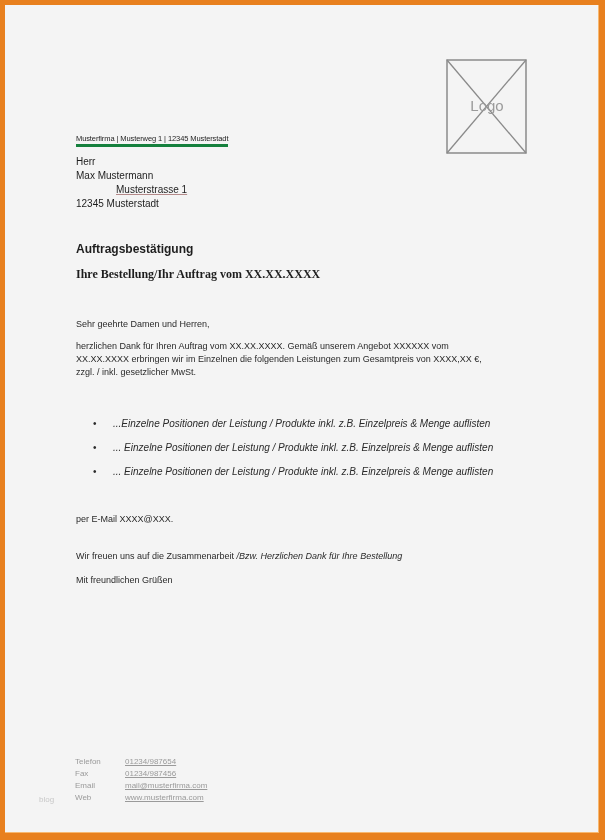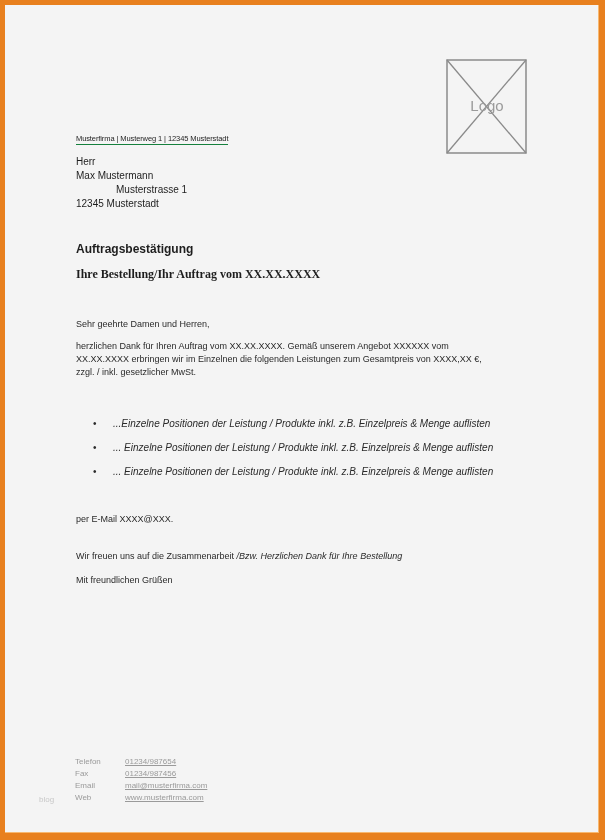--- a/index.html
+++ b/index.html
@@ -19,26 +19,26 @@
     border-bottom: 1px solid #f7b870;
   }
   .abs { position: absolute; }
   .logo-box {
     left: 441px; top: 54px; width: 82px; height: 97px;
   }
   .logo-box svg { display: block; }
   .sender-line {
     left: 71px; top: 129px;
     font-size: 7.5px; letter-spacing: -0.1px;
-    border-bottom: 1px solid #15803d;
+    border-bottom: 3px solid #15803d;
     padding-bottom: 1px;
     white-space: nowrap;
   }
   .recipient { left: 71px; top: 150px; font-size: 10px; line-height: 14px; }
-  .recipient .street { text-decoration-color: #b48a8a; padding-left: 40px; }
+  .recipient .street { text-decoration: underline; text-decoration-color: #b48a8a; padding-left: 40px; }
   .title1 { left: 71px; top: 237px; font-size: 12px; font-weight: bold; }
   .title2 { left: 71px; top: 262px; font-size: 12px; font-weight: bold; font-family: Liberation Serif, serif; }
   .body-text { font-size: 9px; line-height: 13px; color: #2a2a2a; white-space: nowrap; }
   .salutation { left: 71px; top: 313px; }
   .para1 { left: 71px; top: 335px; }
   .para1 .u { }
   .bullets { left: 88px; top: 413px; font-size: 10px; font-style: italic; color: #2a2a2a; }
   .bullet-row { height: 24px; white-space: nowrap; }
   .bullet-row .dot { display: inline-block; width: 20px; font-style: normal; }
   .para2 { left: 71px; top: 508px; }

